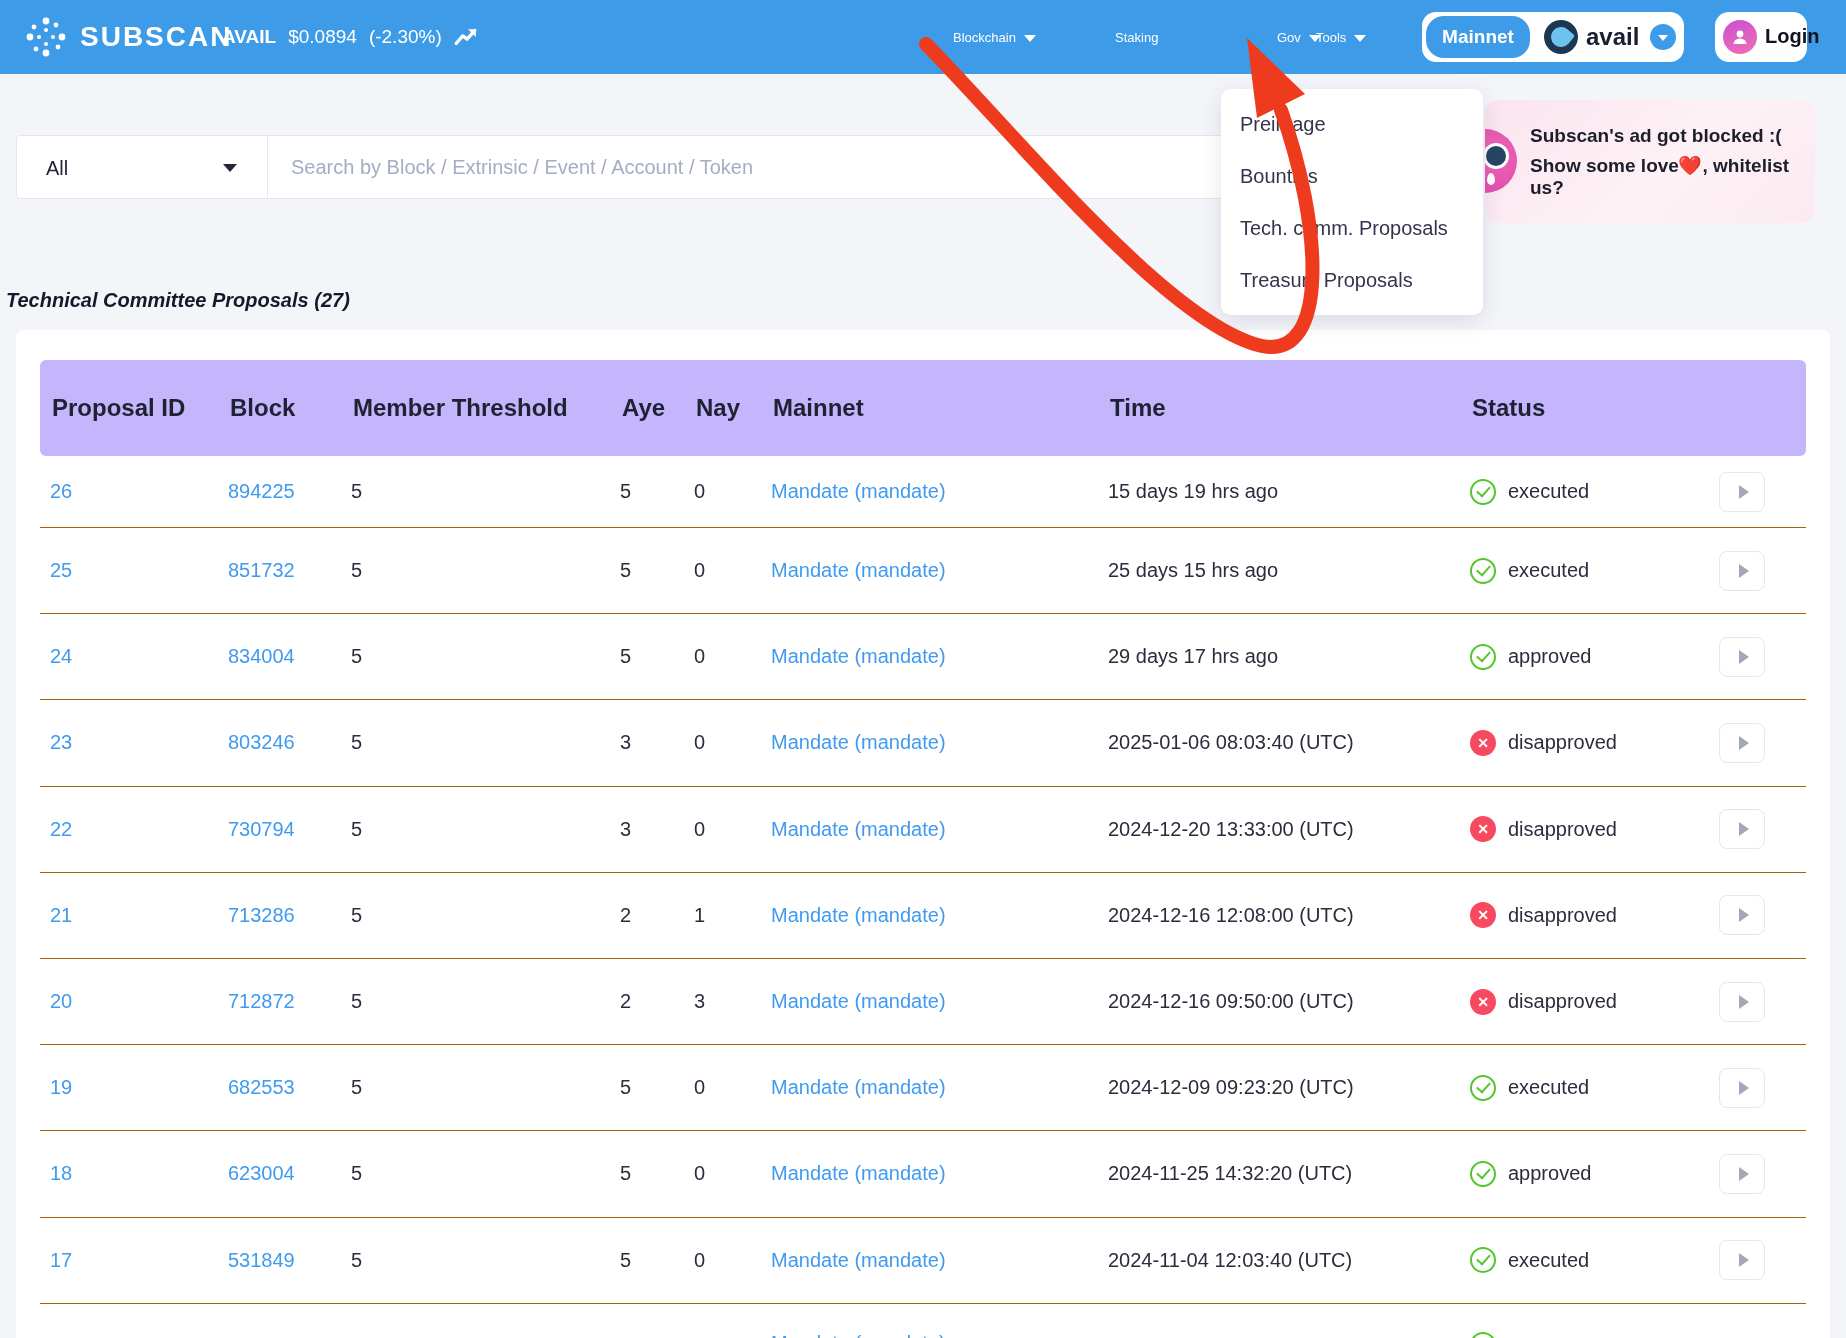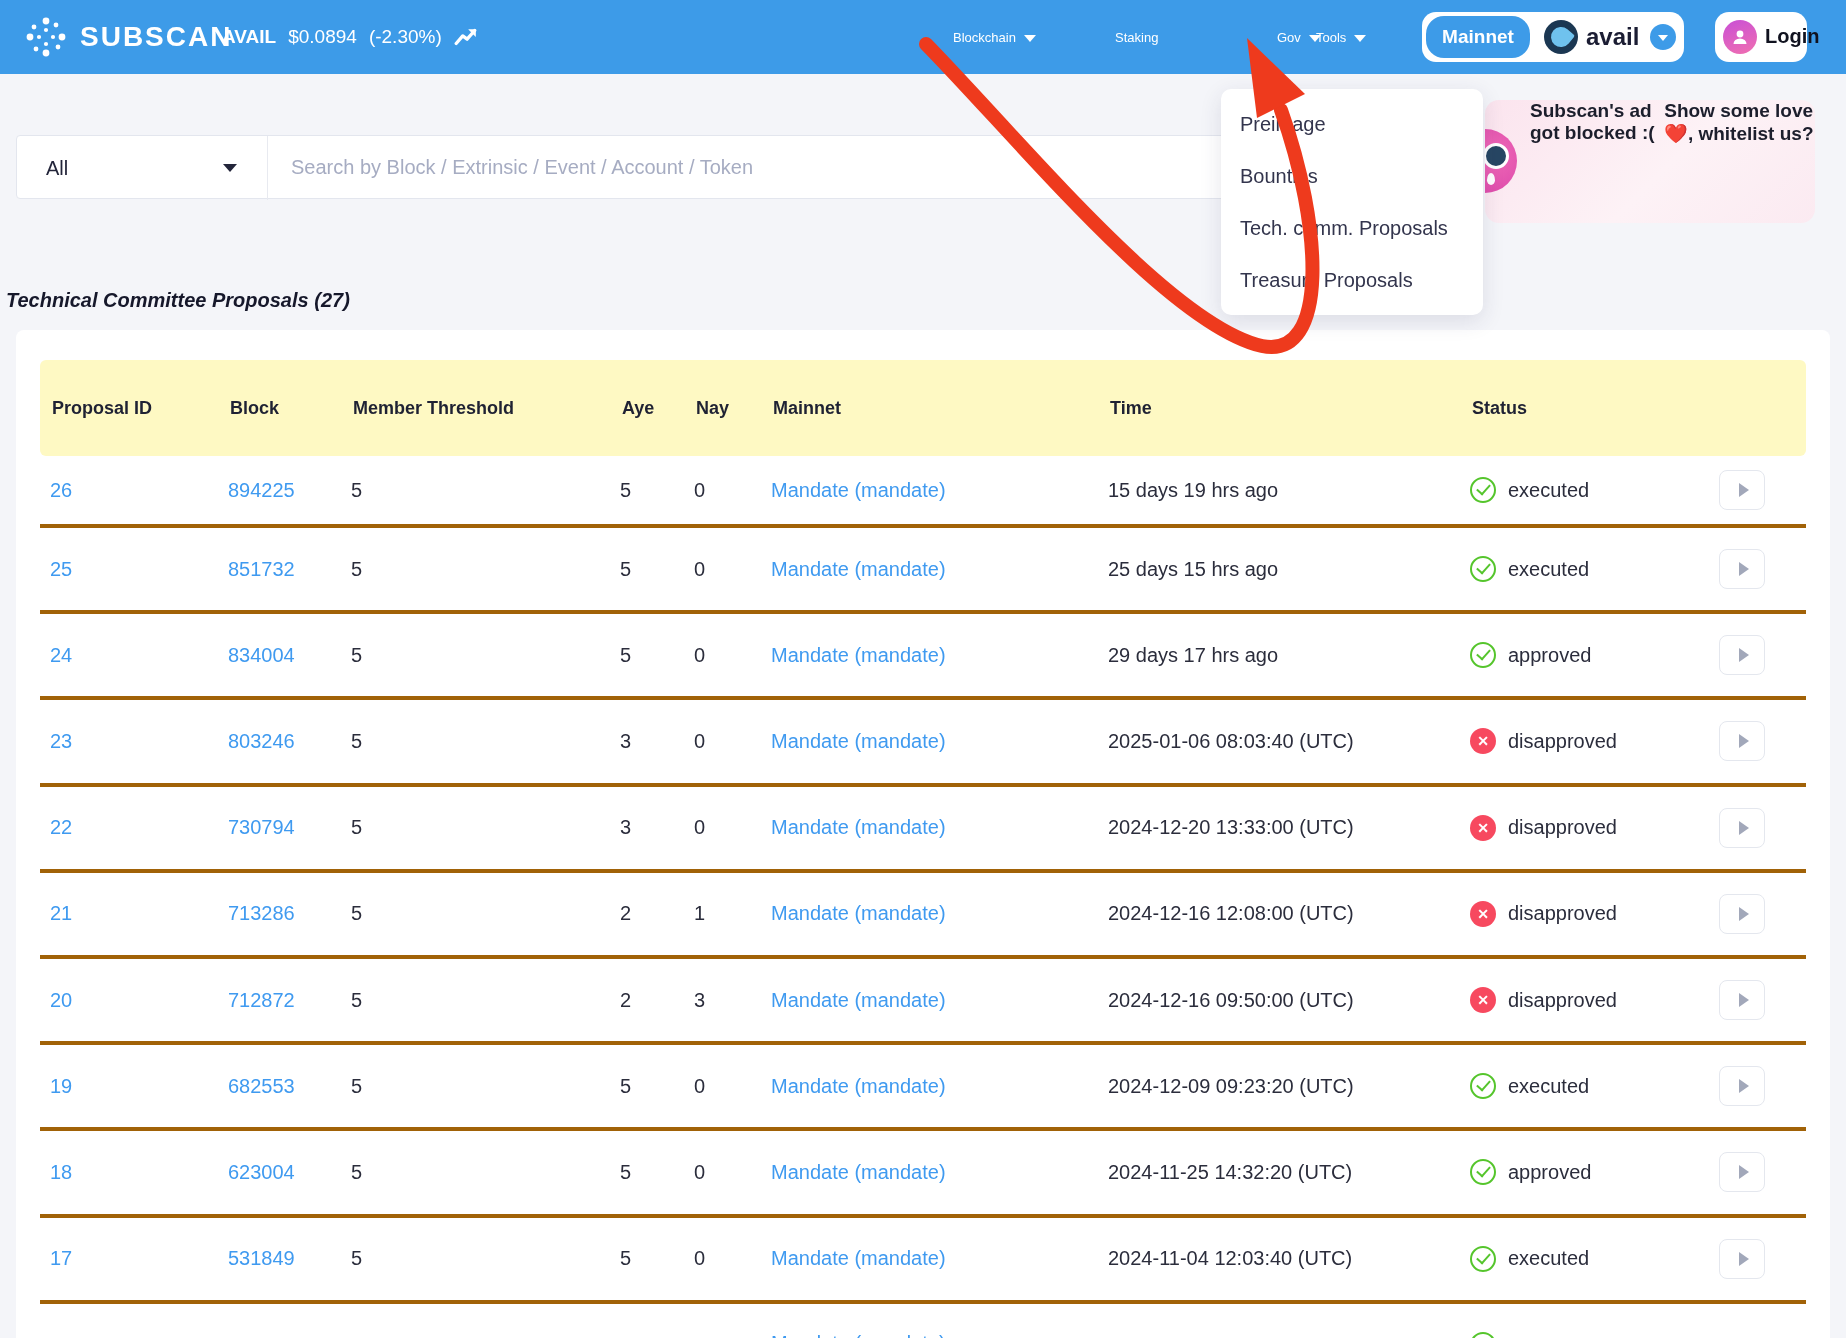--- a/index.html
+++ b/index.html
@@ -36,33 +36,33 @@
   .filter-value{position:absolute;left:29px;font-size:20px;color:#23253a;}
   .filter-chev{position:absolute;left:206px;width:0;height:0;border-left:7px solid transparent;border-right:7px solid transparent;border-top:8px solid #23253a;}
   .search-divider{position:absolute;left:250px;top:0;width:1px;height:64px;background:#e8eaf0;}
   .search-input{position:absolute;left:258px;top:1px;height:60px;width:1180px;border:none;outline:none;font-size:20px;color:#23253a;font-family:"Liberation Sans",sans-serif;background:transparent;padding-left:16px;}
   .search-input::placeholder{color:var(--muted);}
   
   .ad{position:absolute;left:1485px;top:100px;width:330px;height:123px;border-radius:14px;overflow:hidden;background:linear-gradient(135deg,#fbe4ee 0%,#fdf2f6 55%,#fbeaf1 100%);z-index:10;}
   .mascot{position:absolute;left:-32px;top:29px;width:64px;height:64px;border-radius:50%;background:radial-gradient(circle at 60% 40%,#f06ab8,#d944a8);}
   .mascot-ball{position:absolute;left:30px;top:14px;width:26px;height:26px;border-radius:50%;background:#274663;border:3px solid #fff;}
   .mascot-tear{position:absolute;left:34px;top:44px;width:8px;height:12px;background:#fff;border-radius:50% 50% 50% 50%/60% 60% 40% 40%;}
-  .ad-text{position:absolute;left:45px;top:0;height:123px;display:flex;justify-content:center;gap:7px;font-size:19px;font-weight:bold;color:#1c1e2c;}
+  .ad-text{position:absolute;left:45px;top:0;height:123px;display:flex;flex-direction:column;justify-content:center;gap:7px;font-size:19px;font-weight:bold;color:#1c1e2c;}
   
   .dropdown{position:absolute;left:1221px;top:89px;width:262px;height:226px;background:#fff;border-radius:10px;box-shadow:0 6px 22px rgba(40,45,80,.12);z-index:40;padding-top:9px;}
   .dd-item{height:52px;display:flex;align-items:center;padding-left:19px;font-size:20px;color:#33354d;cursor:pointer;}
   
   .page-title{position:absolute;left:6px;top:289px;font-size:20px;font-weight:bold;color:#16182b;z-index:5;font-style:italic;}
   
   .card{position:absolute;left:16px;top:330px;width:1814px;height:1060px;background:#fff;border-radius:8px;z-index:5;}
-  .thead{position:absolute;left:24px;top:30px;width:1766px;height:96px;background:#fef9c3;border-radius:6px;display:grid;align-items:center;
+  .thead{position:absolute;left:24px;top:30px;width:1766px;height:96px;background:#c4b5fd;border-radius:6px;display:grid;align-items:center;
     grid-template-columns:178px 123px 269px 74px 77px 337px 362px 249px 1fr;padding-left:12px;
-    font-size:18px;font-weight:600;color:#1f2233;}
+    font-size:24px;font-weight:600;color:#1f2233;}
   .tbody{position:absolute;left:24px;top:126px;width:1766px;}
-  .t-row{display:grid;grid-template-columns:178px 123px 269px 74px 77px 337px 362px 249px 1fr;padding-left:10px;align-items:center;height:86.2px;border-bottom:4px solid #a16207;font-size:20px;color:#2b2d3c;}
+  .t-row{display:grid;grid-template-columns:178px 123px 269px 74px 77px 337px 362px 249px 1fr;padding-left:10px;align-items:center;height:86.2px;border-bottom:1px solid #a16207;font-size:20px;color:#2b2d3c;}
   .t-row.first{height:72px;}
   .t-row.partial{border-bottom:none;align-items:flex-start;padding-top:28px;height:60px;}
   .link{color:var(--link);text-decoration:none;cursor:pointer;}
   .cell{white-space:nowrap;}
   .status{display:flex;align-items:center;gap:12px;}
   .sicon{width:26px;height:26px;border-radius:50%;position:relative;flex:0 0 26px;display:block;}
   .sicon.success{border:2.5px solid var(--success);}
   .sicon.success::after{content:"";position:absolute;left:5px;top:5px;width:11px;height:6px;border-left:2.5px solid var(--success);border-bottom:2.5px solid var(--success);transform:rotate(-48deg);}
   .sicon.error{background:var(--error);}
   .sicon.error::after{content:"✕";position:absolute;left:0;top:0;width:26px;height:26px;display:flex;align-items:center;justify-content:center;color:#fff;font-size:14px;font-weight:bold;}

